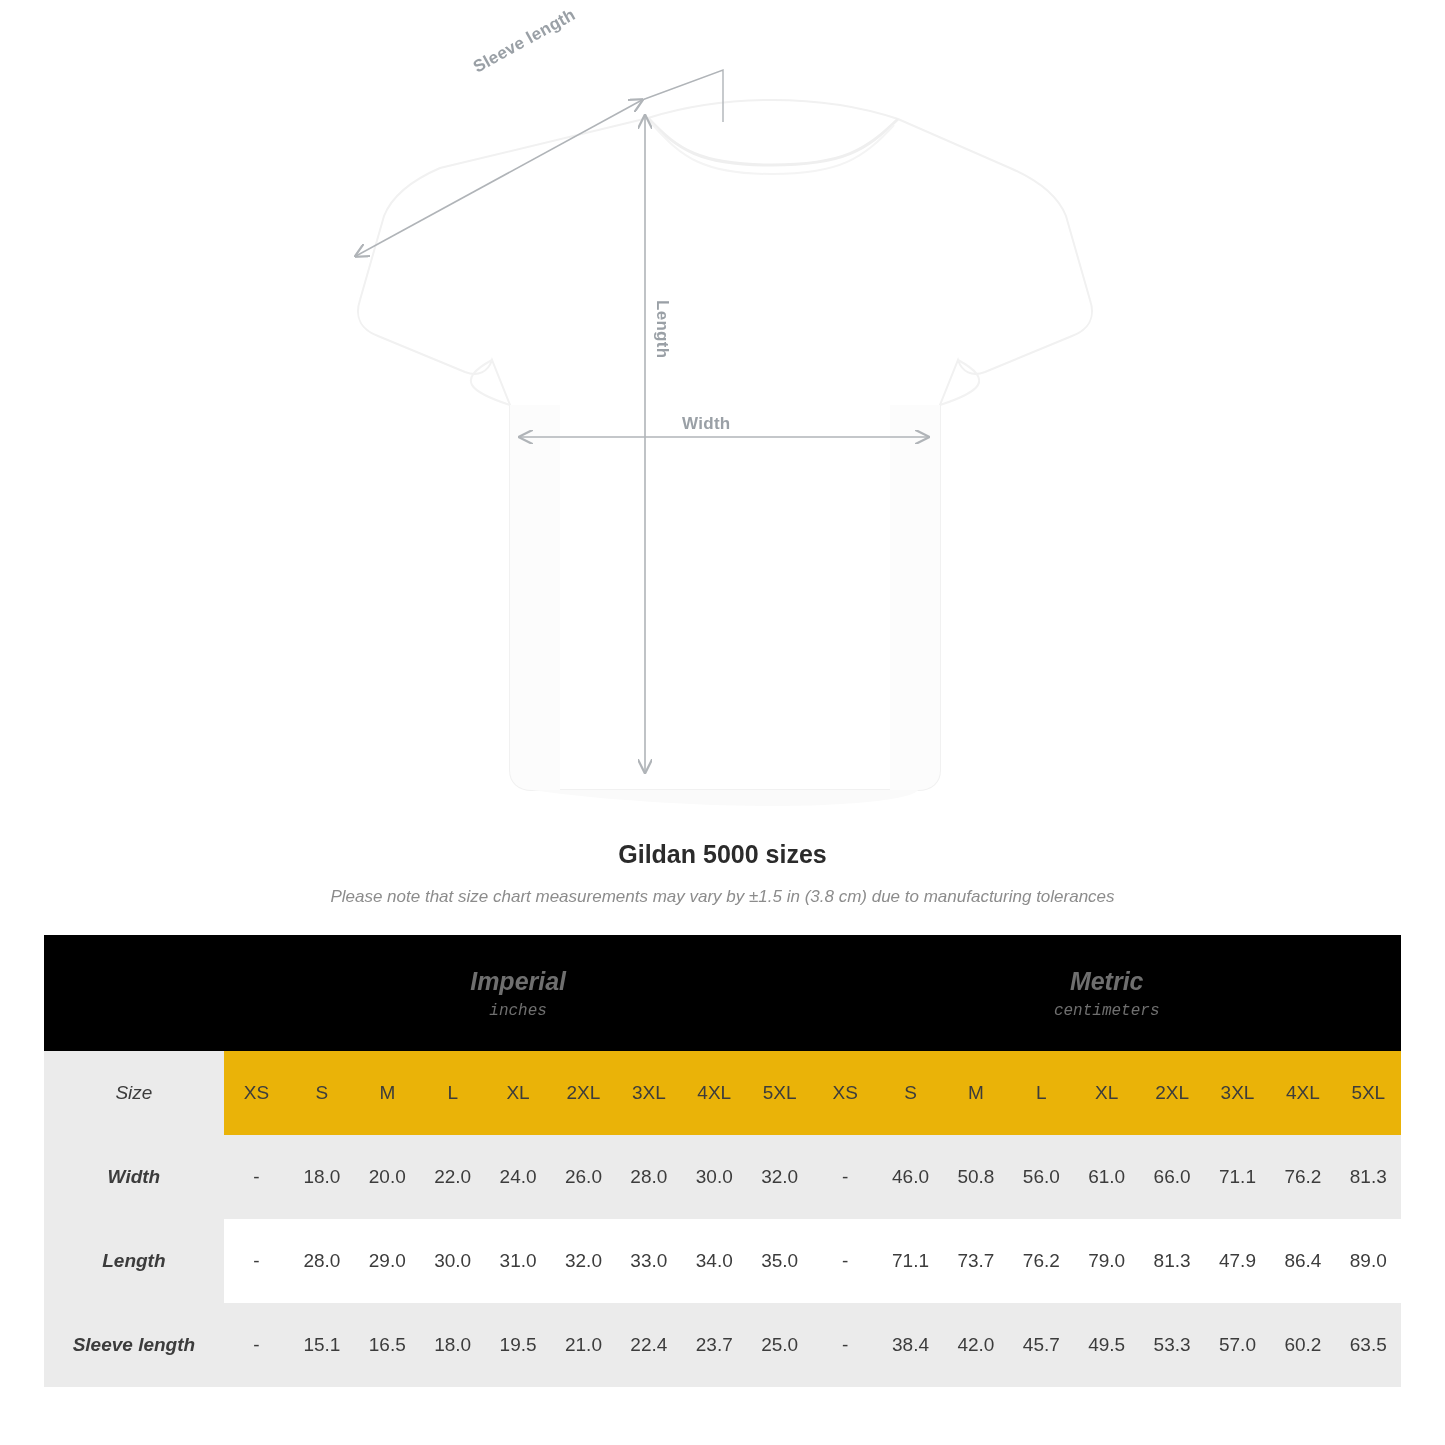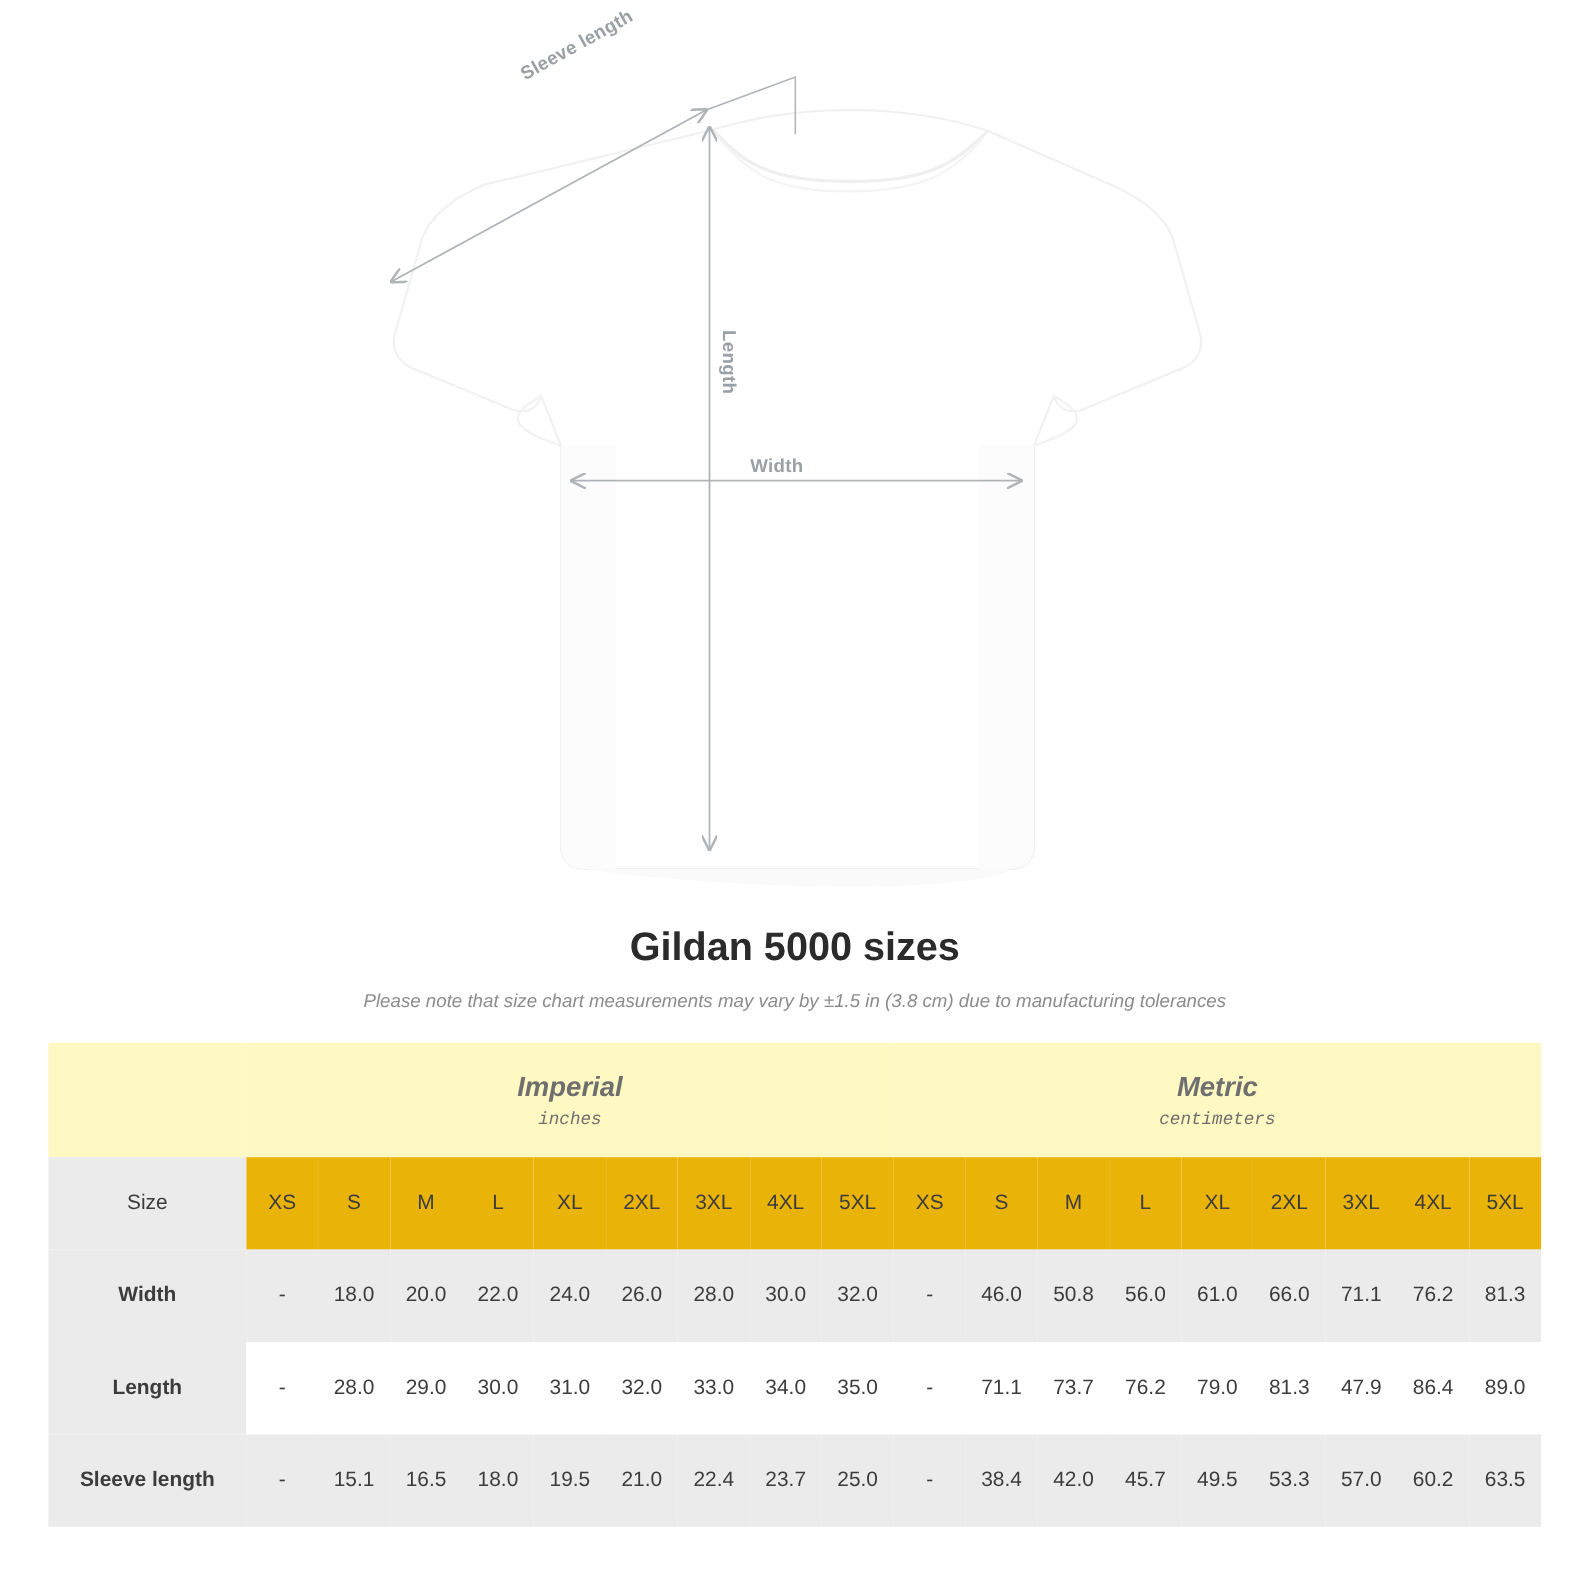--- a/index.html
+++ b/index.html
@@ -54,21 +54,21 @@
     left: 682px;
     top: 414px;
   }
 
   
   .title-block {
     text-align: center;
     margin-top: 10px;
   }
   .chart-title {
-    font-size: 36px;
+    font-size: 25px;
     font-weight: bold;
     color: #2b2b2b;
     margin: 4px;
   }
   .chart-note {
     font-size: 17px;
     font-style: italic;
     color: #8c8c8c;
     margin: 18px 0 16px 0;
   }
@@ -86,22 +86,22 @@
   table.size-table th {
     padding: 0;
     text-align: center;
     vertical-align: middle;
     font-size: 19px;
     color: #3c3c3c;
     font-weight: normal;
     border: none;
   }
   .unit-header-row td {
-    height: 104px;
-    background: #fef9c3;
+    height: 116px;
+    background: #000000;
   }
   .unit-name {
     font-size: 25px;
     font-style: italic;
     font-weight: bold;
     color: #6f6f6f;
     display: block;
     line-height: 1.25;
   }
   .unit-sub {
@@ -110,20 +110,21 @@
     color: #6f6f6f;
     display: block;
     margin-top: 4px;
     font-family: Liberation Mono, monospace;
   }
   .row-head {
     width: 176px;
     font-weight: bold;
     font-size: 19px;
     color: #3c3c3c;
+    font-style: italic;
   }
   .sizes-row td {
     height: 84px;
     background: #eab308;
   }
   .sizes-row td.row-head {
     background: #ebebeb;
   }
   .data-row td {
     height: 84px;

